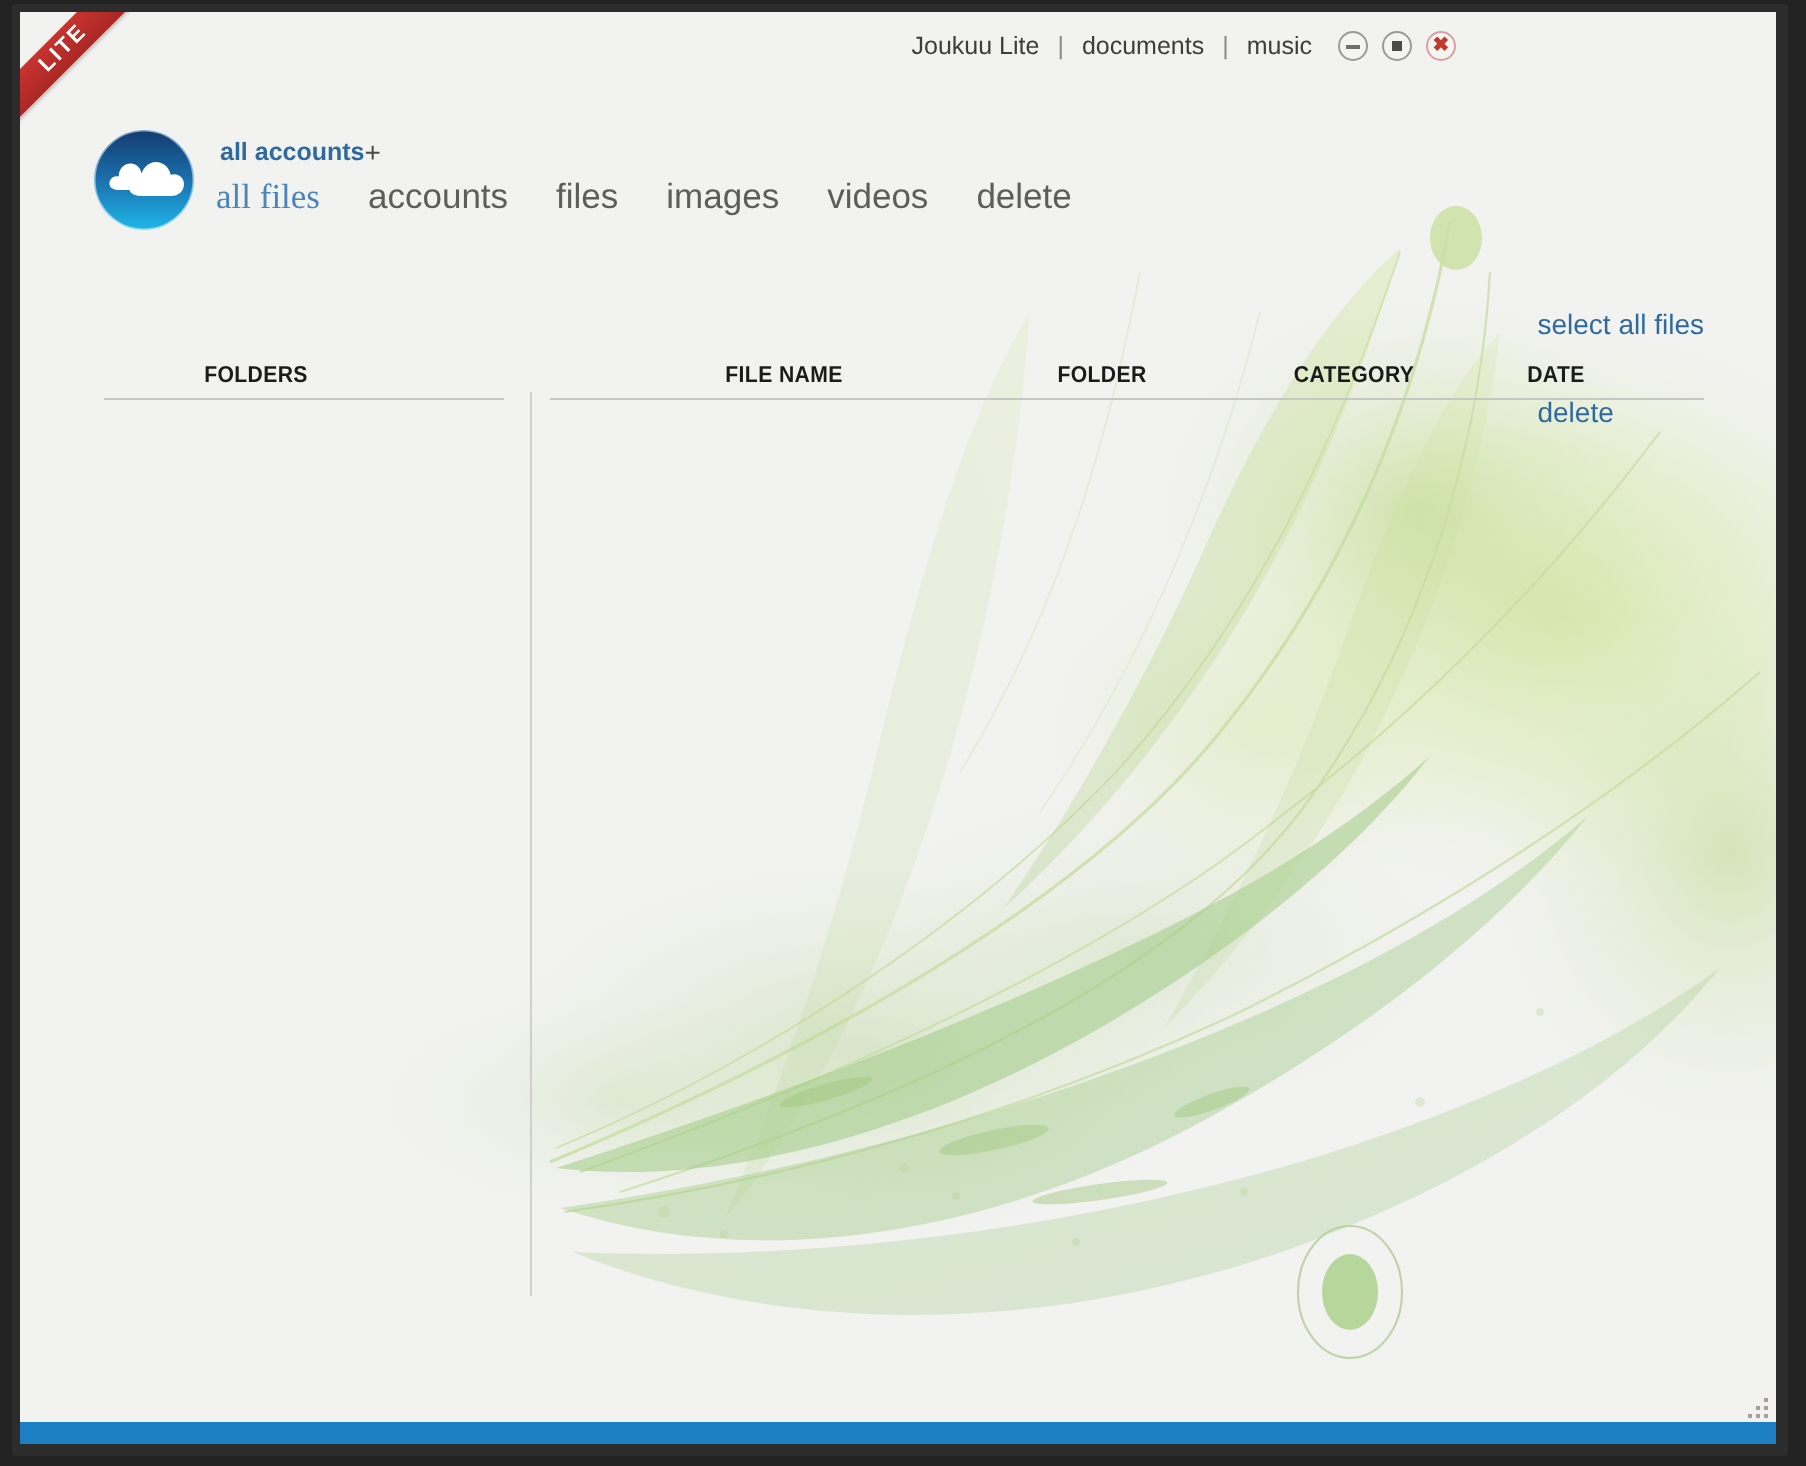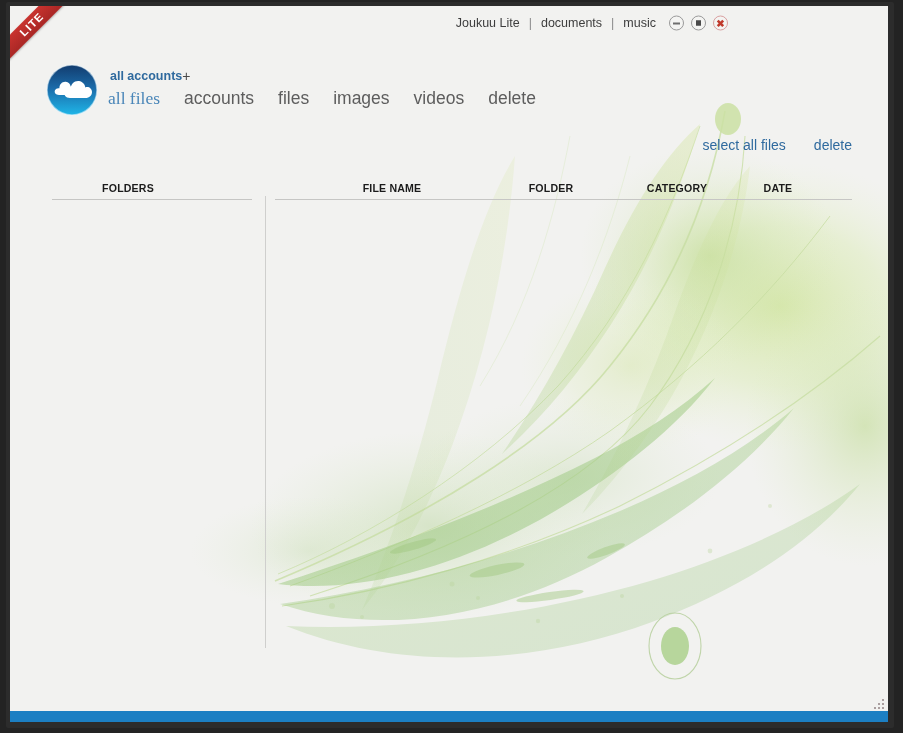--- a/index.html
+++ b/index.html
@@ -161,25 +161,26 @@
     gap: 24px;
     font-size: 17.5px;
     color: #5d5d5d;
   }
   #nav-tabs .tab { cursor: pointer; white-space: nowrap; }
   #nav-tabs .tab.active { color: #4a86b8; font-family: Liberation Serif, serif; }
 
   
   #action-links {
     position: absolute;
-    right: 36px; top: 131px;
+    right: 36px; top: 148px;
     display: flex;
     gap: 28px;
     font-size: 14px;
     color: #2f6a9e;
+    flex-direction: column;
   }
   #action-links .alink { cursor: pointer; white-space: nowrap; }
 
   
   .col-head {
     position: absolute;
     top: 176px;
     font-size: 11.5px;
     font-weight: bold;
     color: #1b1b1b;

